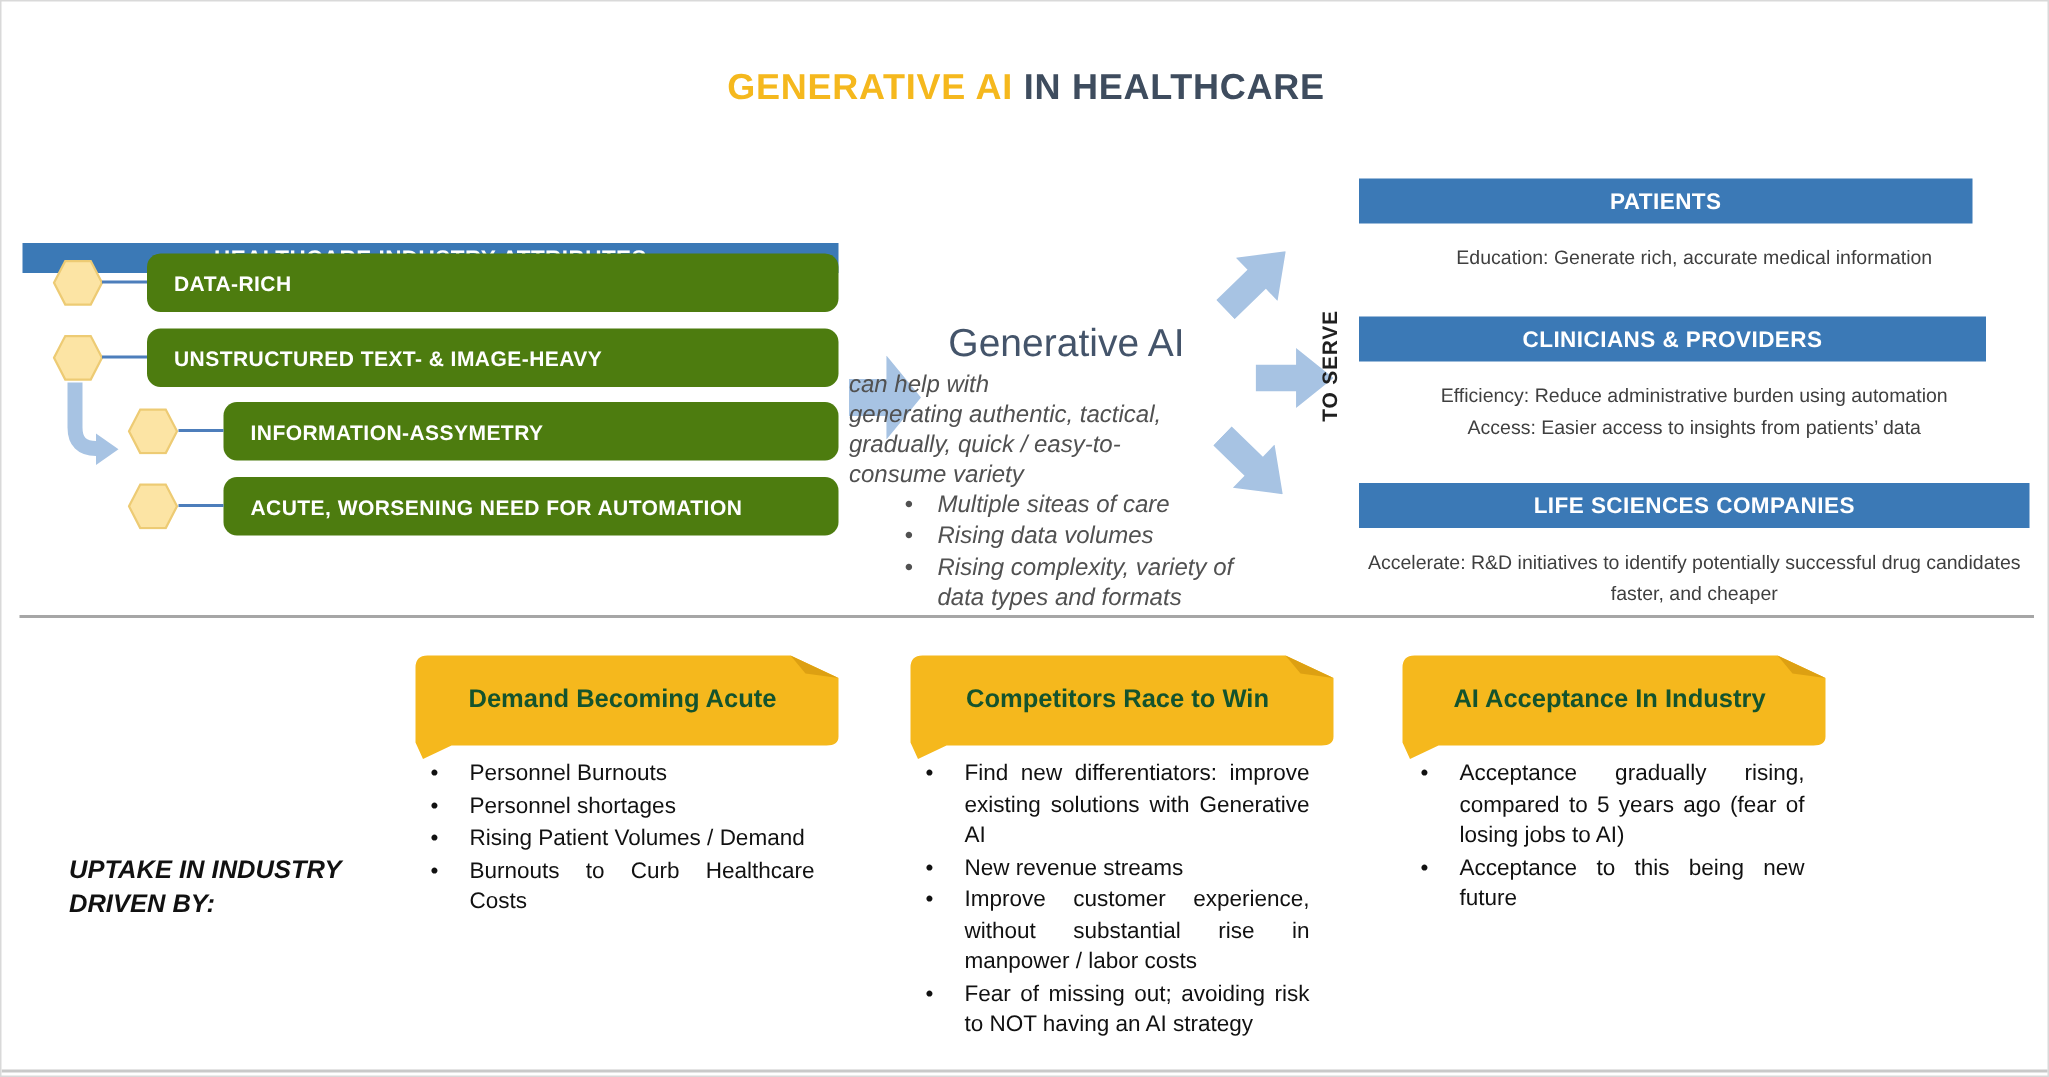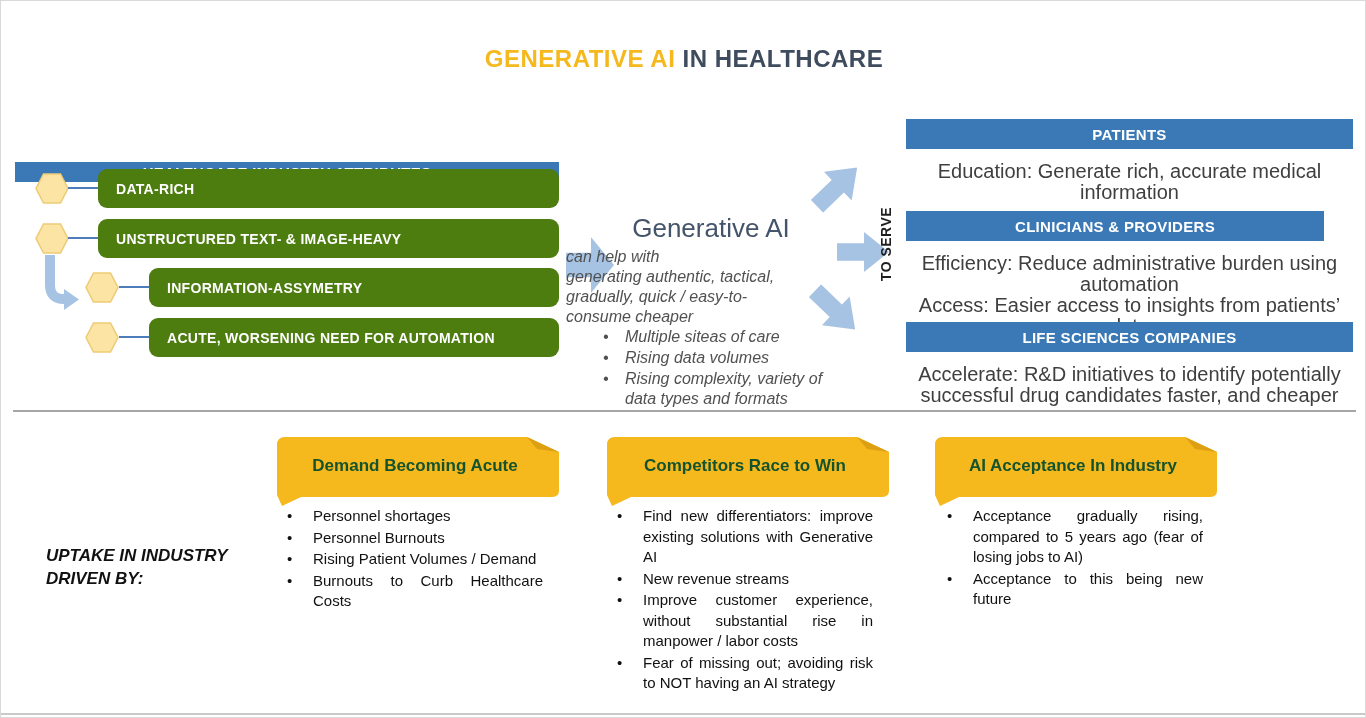--- a/index.html
+++ b/index.html
@@ -26,27 +26,27 @@
   
   .center-title{color:#44546A;font-size:26px;text-align:center;}
   .center-sub{color:#515151;font-style:italic;font-size:16px;text-align:left;line-height:20px;}
   .center-bullets{color:#515151;font-style:italic;font-size:16px;line-height:20px;}
   .center-bullets .row{display:flex;margin-bottom:1px;}
   .center-bullets .dot{width:22px;flex:none;}
   .to-serve{font-weight:bold;font-size:14px;color:#1f1f1f;letter-spacing:.5px;text-align:center;
             transform:rotate(-90deg);}
 
   
-  .rp-text{color:#3F3F3F;font-size:20px;text-align:center;line-height:21px;}
+  .rp-text{color:#3F3F3F;font-size:13px;text-align:center;line-height:21px;}
 
   .divider{border-top:2px solid #A6A6A6;}
   .bottom-line{border-top:2px solid #C9C9C9;}
 
   
-  .uptake{font-weight:bold;font-style:italic;font-size:17px;color:#111;line-height:23px;}
+  .uptake{font-weight:bold;font-style:italic;font-size:17px;color:#111;line-height:23px;margin-top:24px;}
   .banner{width:292px;height:74px;}
   .banner svg{display:block;}
   .banner .lbl{position:absolute;left:10px;top:6px;width:272px;height:50px;display:flex;align-items:center;
                justify-content:center;font-weight:bold;font-size:17px;color:#14532d;}
   .blist{margin:0;padding:0;list-style:none;font-size:15px;color:#111;line-height:20.5px;}
   .blist li{position:relative;padding-left:32px;text-align:justify;margin-bottom:1px;}
   .blist li::before{content:"\2022";position:absolute;left:6px;}
 </style>
 </head>
 <body>
@@ -87,21 +87,21 @@
     <polygon points="25,36 25,57 40,46.5" fill="#A7C3E3"></polygon>
   </svg>
 
   <div class="abs fat-arrow" style="left:565px;top:236px;width:48px;height:56px;"></div>
 
   <div class="abs center-title" style="left:585px;top:212px;width:250px;">Generative AI</div>
   <div class="abs center-sub" style="left:565px;top:246px;width:290px;">
     <div>can help with</div>
     <div>generating authentic, tactical,</div>
     <div>gradually, quick / easy-to-</div>
-    <div>consume cheaper</div>
+    <div>consume variety</div>
   </div>
   <div class="abs center-bullets" style="left:602px;top:326px;width:236px;">
     <div class="row">
         <span class="dot">•</span>
       <span>Multiple siteas of care</span>
       </div>
     <div class="row">
         <span class="dot">•</span>
       <span>Rising data volumes</span>
       </div>
@@ -110,21 +110,21 @@
       <span>Rising complexity, variety of data types and formats</span>
       </div>
   </div>
 
   <div class="abs fat-arrow" style="left:808px;top:166px;width:56px;height:40px;transform:rotate(-44deg);"></div>
   <div class="abs fat-arrow" style="left:836px;top:231px;width:52px;height:40px;"></div>
   <div class="abs fat-arrow" style="left:806px;top:289px;width:56px;height:40px;transform:rotate(44deg);"></div>
 
   <div class="abs to-serve" style="left:837px;top:233px;width:100px;height:20px;">TO SERVE</div>
 
-  <div class="abs blue-bar" style="left:905px;top:118px;width:447px;height:30px;">PATIENTS</div>
+  <div class="abs blue-bar" style="left:905px;top:118px;width:409px;height:30px;">PATIENTS</div>
   <div class="abs rp-text" style="left:905px;top:160px;width:447px;">Education: Generate rich, accurate medical information</div>
 
   <div class="abs blue-bar" style="left:905px;top:210px;width:418px;height:30px;">CLINICIANS &amp; PROVIDERS</div>
   <div class="abs rp-text" style="left:905px;top:252px;width:447px;">
     <div>Efficiency: Reduce administrative burden using automation</div>
     <div>Access: Easier access to insights from patients’ data</div>
   </div>
 
   <div class="abs blue-bar" style="left:905px;top:321px;width:447px;height:30px;">LIFE SCIENCES COMPANIES</div>
   <div class="abs rp-text" style="left:910px;top:363px;width:437px;">Accelerate: R&amp;D initiatives to identify potentially successful drug candidates faster, and cheaper</div>
@@ -151,22 +151,22 @@
 
   <div class="abs banner" style="left:926px;top:434px;">
     <svg width="292" height="74" viewBox="0 0 292 74">
       <path d="M16,2 H258 L290,17 V56 Q290,62 282,62 H32 L13,71 L8,60 V10 Q8,2 16,2 Z" fill="#F5B81D"></path>
       <polygon points="258,2 290,17 268,14" fill="#DDA012"></polygon>
     </svg>
     <div class="lbl">AI Acceptance In Industry</div>
   </div>
 
   <ul class="abs blist" style="left:280px;top:505px;width:262px;">
+    <li>Personnel Burnouts</li>
     <li>Personnel shortages</li>
-    <li>Personnel Burnouts</li>
     <li>Rising Patient Volumes / Demand</li>
     <li>Burnouts to Curb Healthcare Costs</li>
   </ul>
 
   <ul class="abs blist" style="left:610px;top:505px;width:262px;">
     <li>Find new differentiators: improve existing solutions with Generative AI</li>
     <li>New revenue streams</li>
     <li>Improve customer experience, without substantial rise in manpower / labor costs</li>
     <li>Fear of missing out; avoiding risk to NOT having an AI strategy</li>
   </ul>

